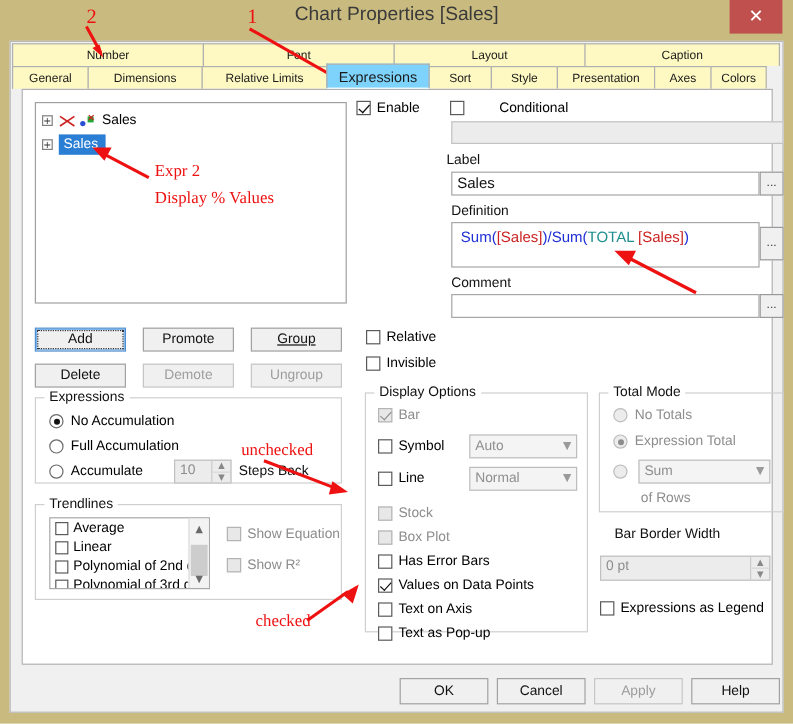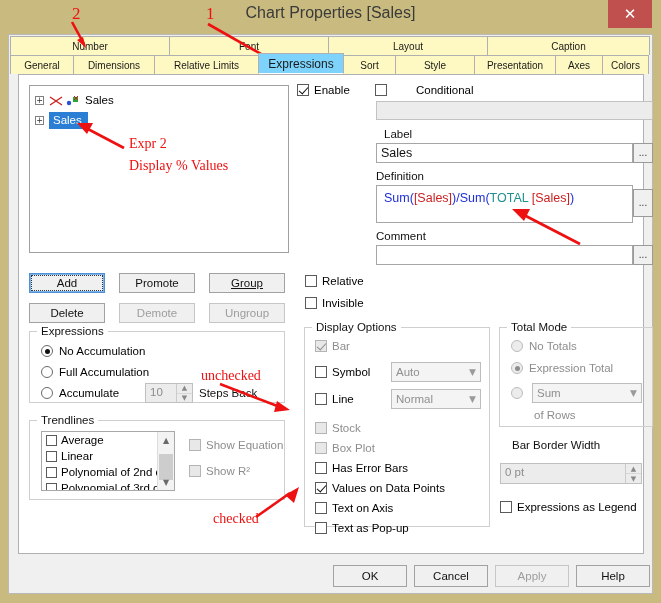--- a/index.html
+++ b/index.html
@@ -159,25 +159,25 @@
 
     <div class="tabrow tabrow1">
       <div class="tab" style="width:160px">Number</div>
       <div class="tab" style="width:160px">Font</div>
       <div class="tab" style="width:160px">Layout</div>
       <div class="tab" style="width:163px">Caption</div>
     </div>
 
     <div class="tabrow tabrow2">
       <div class="tab" style="width:64px">General</div>
-      <div class="tab" style="width:82px">Dimensions</div>
+      <div class="tab" style="width:96px">Dimensions</div>
       <div class="tab" style="width:105px">Relative Limits</div>
       <div class="tab active" style="width:86px">Expressions</div>
       <div class="tab" style="width:53px">Sort</div>
-      <div class="tab" style="width:80px">Style</div>
+      <div class="tab" style="width:56px">Style</div>
       <div class="tab" style="width:82px">Presentation</div>
       <div class="tab" style="width:48px">Axes</div>
       <div class="tab" style="width:47px">Colors</div>
     </div>
 
     <div class="panel">
 
       <div class="tree">
         <div class="tree-row" style="top:7px;">
           <div class="expander">+</div>
@@ -202,21 +202,21 @@
         <span>Enable</span>
       </div>
 
       <div class="cb" style="left:356px;top:9px;gap:24px;">
         <span class="box"></span>
         <span>Conditional</span>
       </div>
 
       <div class="input disabled" style="left:357px;top:26px;width:277px;height:19px;"></div>
 
-      <div class="lbl" style="left:365px;top:53px;">Label</div>
+      <div class="lbl" style="left:353px;top:53px;">Label</div>
       <div class="input" style="left:357px;top:68px;width:257px;height:20px;font-size:12.5px;">Sales</div>
       <div class="dots" style="left:614px;top:68px;width:20px;height:20px;line-height:17px;">...</div>
 
       <div class="lbl" style="left:357px;top:95px;">Definition</div>
       <div class="input" style="left:357px;top:110px;width:257px;height:38px;padding-top:5px;padding-left:7px;font-size:12.5px;">
         <span class="s-fn">Sum(</span><span class="s-field">[Sales]</span><span class="s-op">)/</span><span class="s-fn">Sum(</span><span class="s-tot">TOTAL </span><span class="s-field">[Sales]</span><span class="s-fn">)</span>
       </div>
       <div class="dots" style="left:614px;top:114px;width:20px;height:28px;line-height:26px;">...</div>
 
       <div class="lbl" style="left:357px;top:155px;">Comment</div>

